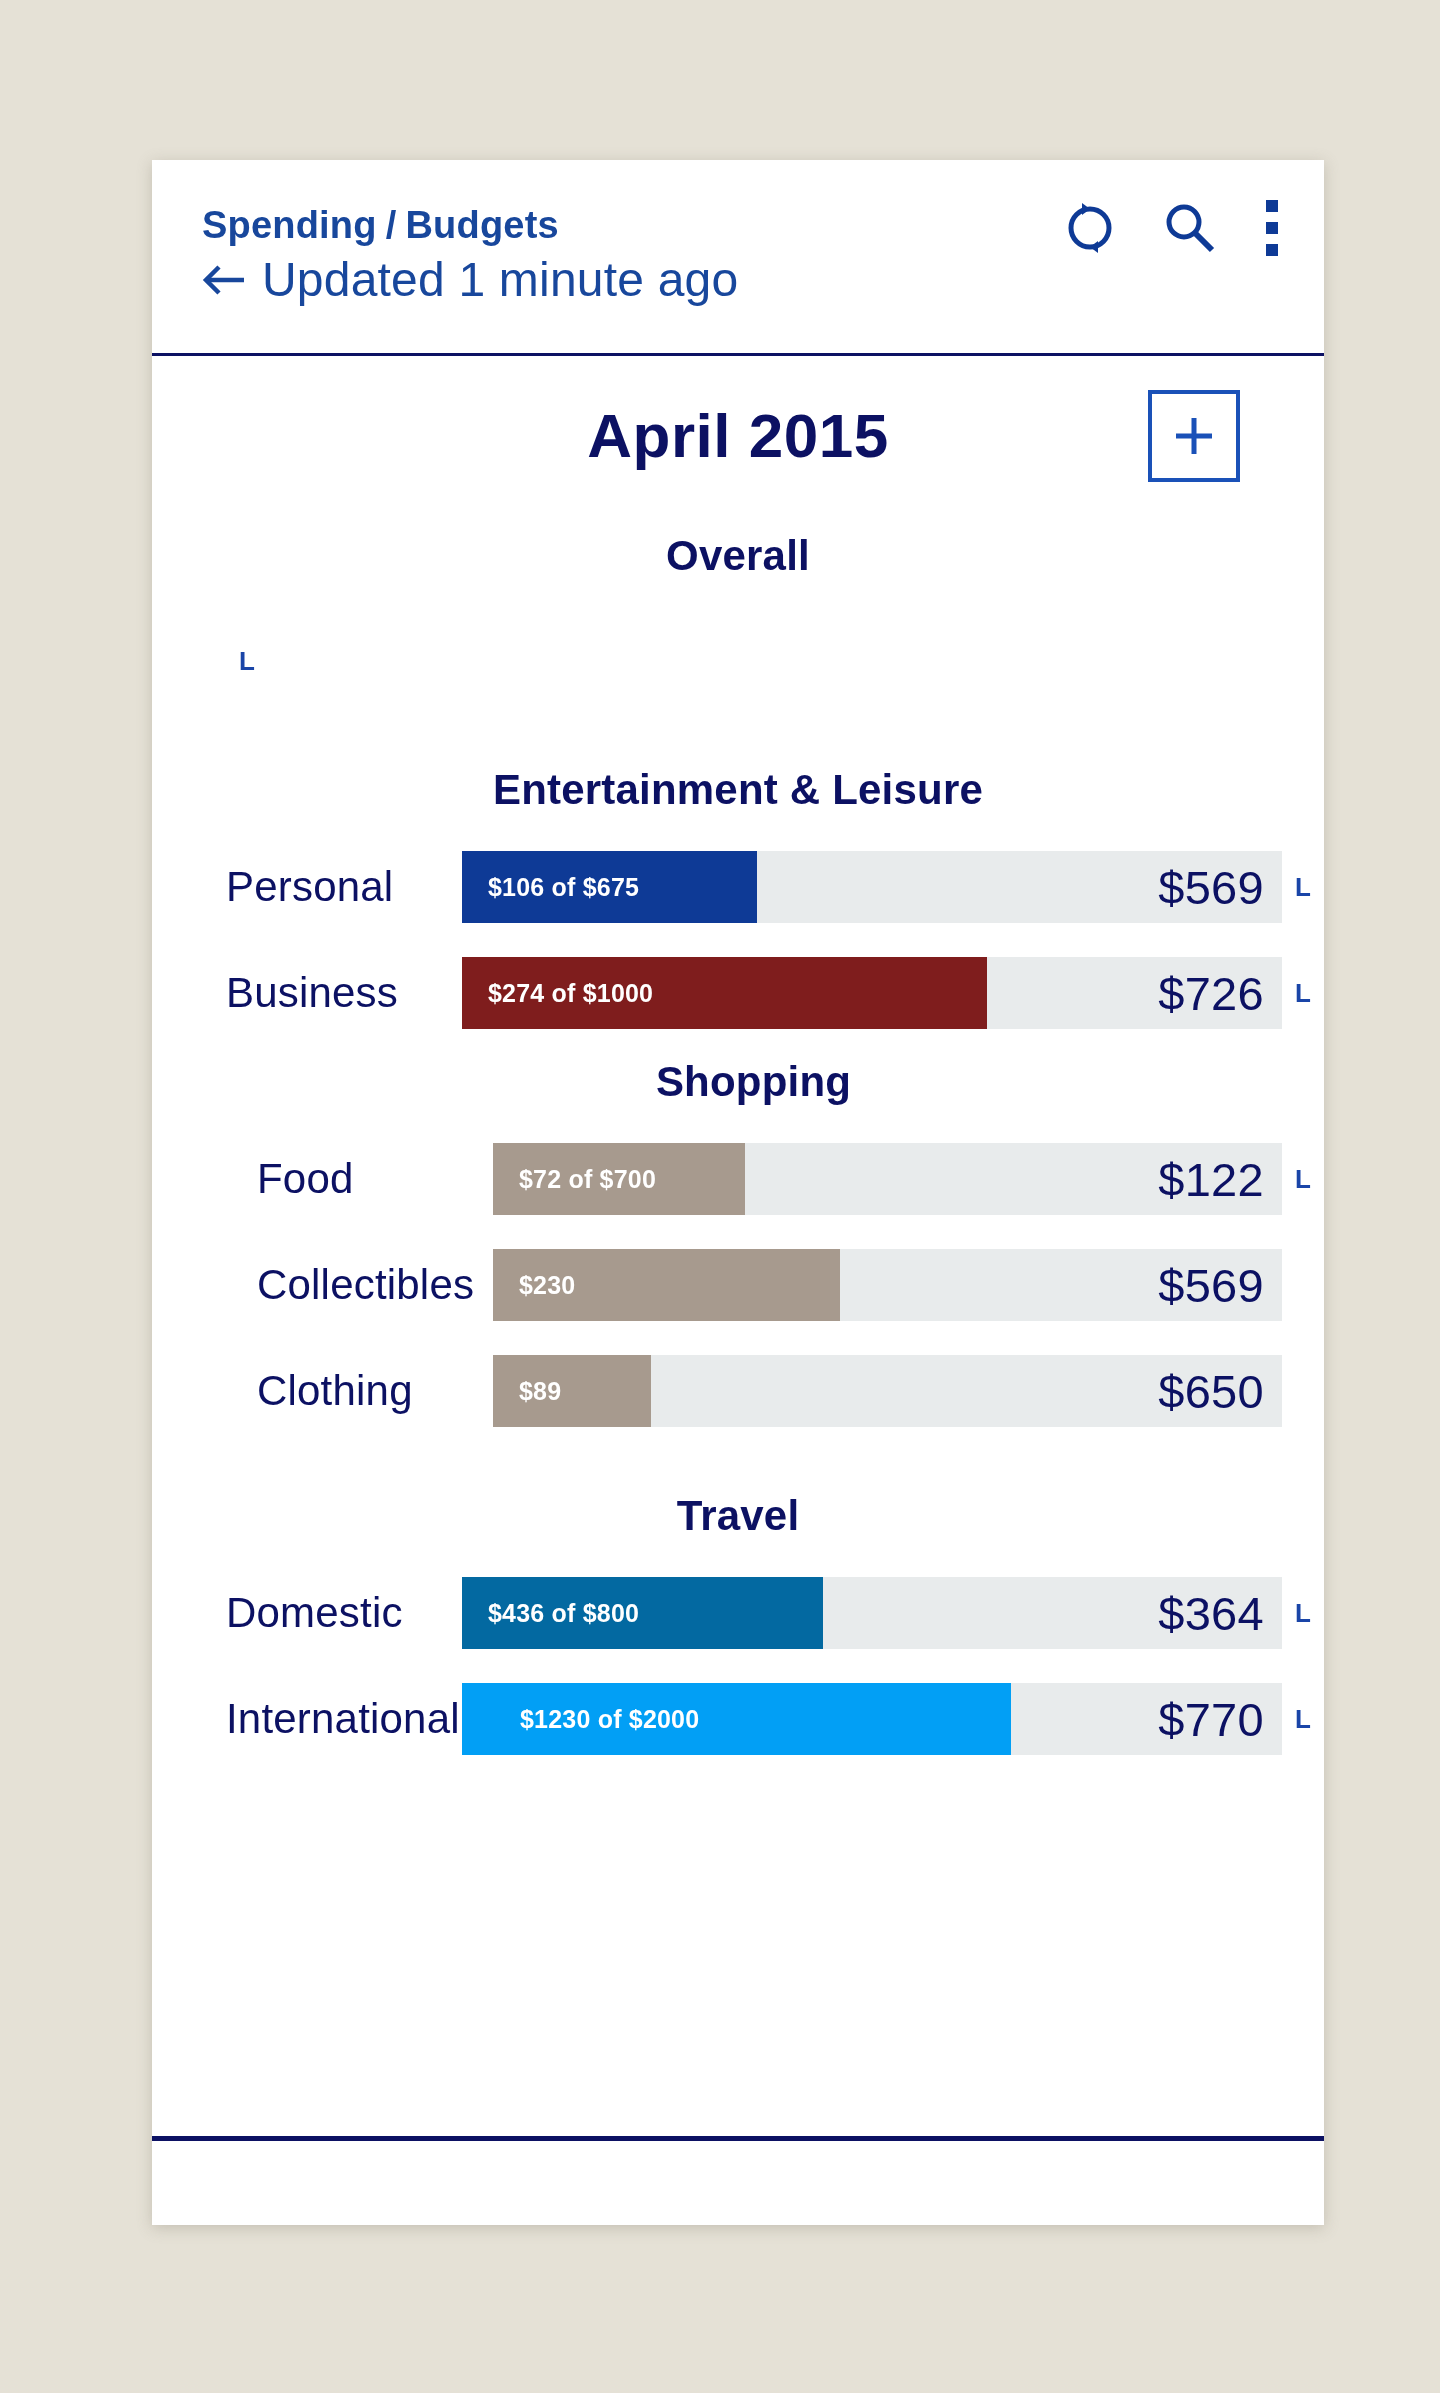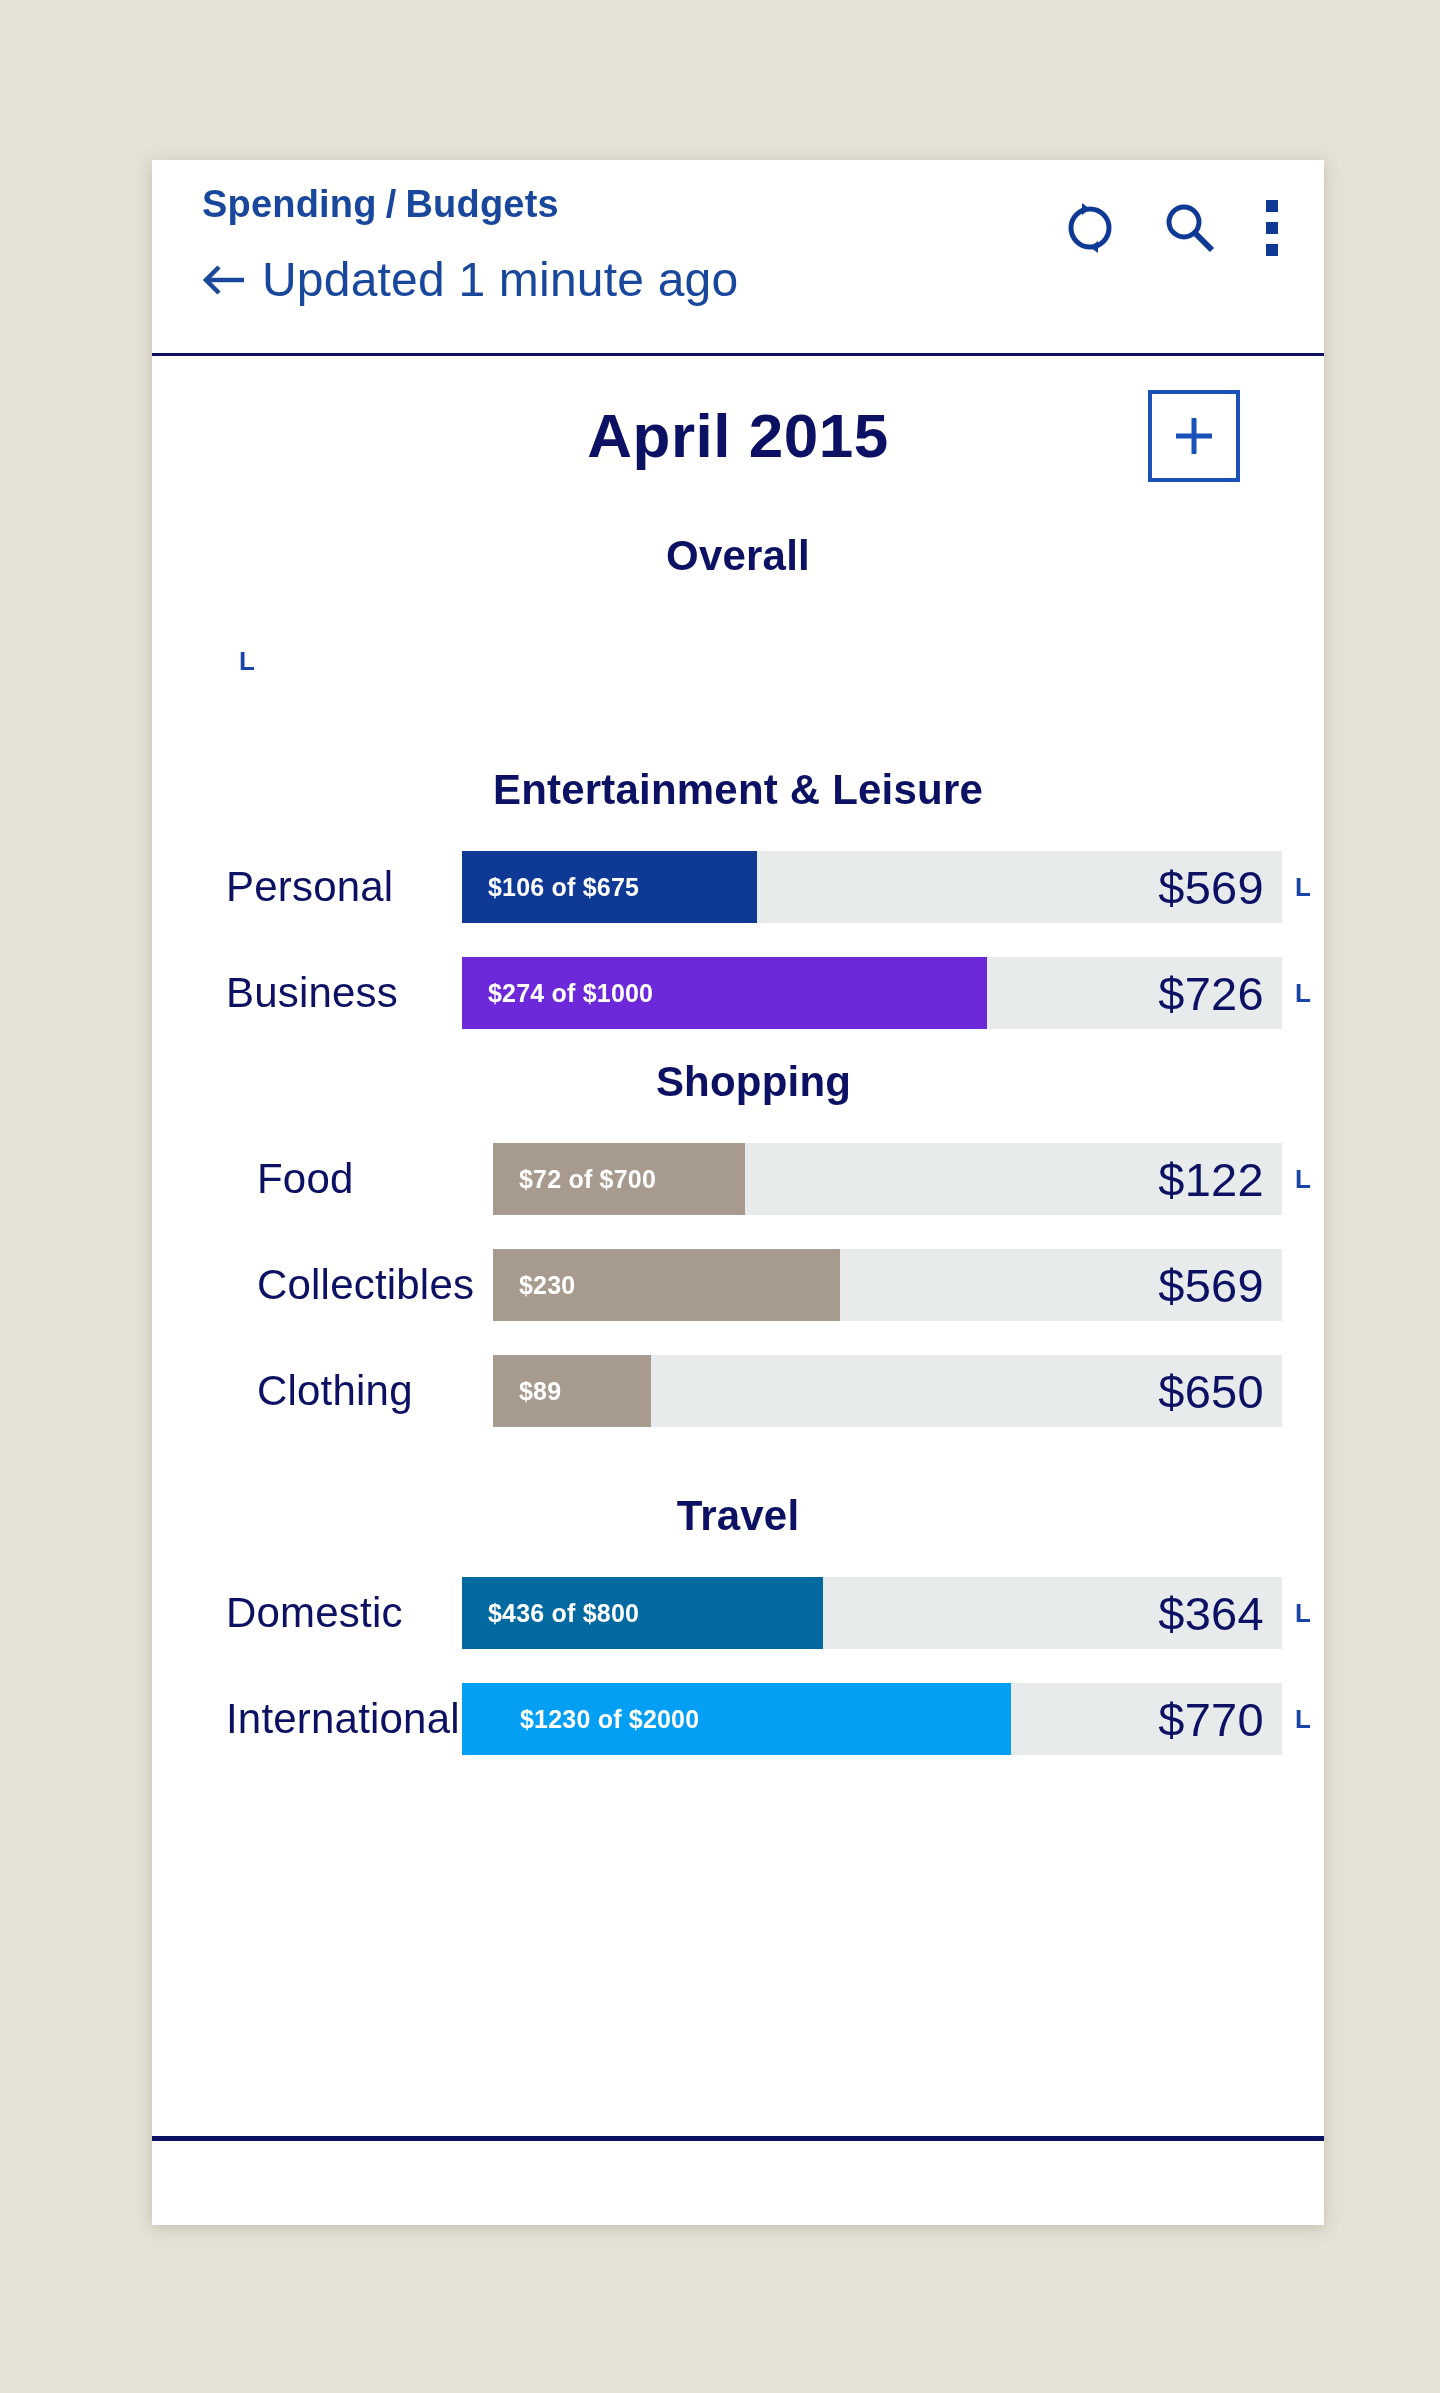--- a/index.html
+++ b/index.html
@@ -17,21 +17,21 @@
     box-shadow:0 3px 14px rgba(120,112,95,.30);
   }
 
   
   .appbar{
     position:relative;height:196px;
     border-bottom:3px solid #0c1163;
     box-sizing:border-box;
   }
   .breadcrumb{
-    position:absolute;left:50px;top:23px;
+    position:absolute;left:50px;top:44px;
     font-size:38px;font-weight:bold;color:#18479c;
     letter-spacing:.2px;white-space:nowrap;
   }
   .breadcrumb .sep{font-weight:bold;margin:0 9px;}
   .subrow{
     position:absolute;left:50px;top:96px;
     display:flex;align-items:center;white-space:nowrap;
   }
   .backarrow{
     width:46px;height:40px;display:block;margin-right:14px;flex:none;
@@ -181,21 +181,21 @@
                 <div class="fill" style="width: 36%; background: rgb(14, 58, 150);">
                   <span>$106 of $675</span>
                 </div>
                 <div class="remain">$569</div>
               </div>
               <div class="lmark">L</div>
             </div>
             <div class="row">
               <div class="rowlabel">Business</div>
               <div class="bar">
-                <div class="fill" style="width: 64%; background: #6d28d9;">
+                <div class="fill" style="width: 64%; background: #7f1d1d;">
                   <span>$274 of $1000</span>
                 </div>
                 <div class="remain">$726</div>
               </div>
               <div class="lmark">L</div>
             </div>
           </div>
         </div>
         <div class="section" style="margin-top: 26px; padding-left: 31px;">
           <div class="sec-head">Shopping</div>

